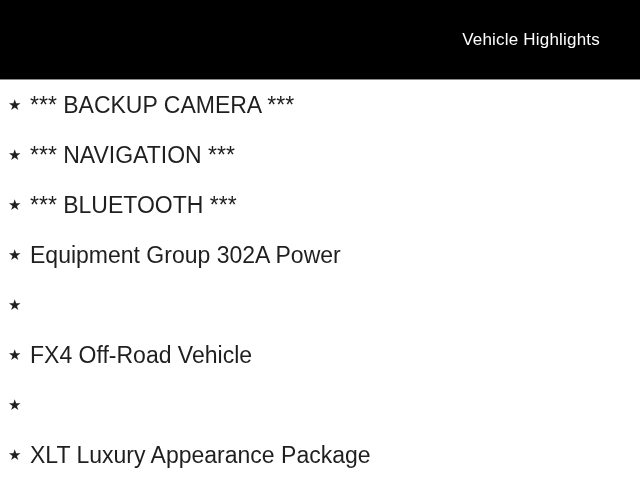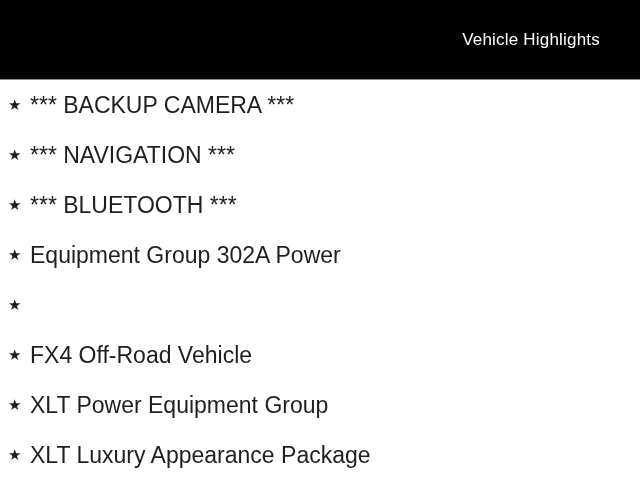--- a/index.html
+++ b/index.html
@@ -79,19 +79,18 @@
   </div>
   <div class="row">
     <span class="star">★</span>
   </div>
   <div class="row">
     <span class="star">★</span>
     <span class="label">FX4 Off-Road Vehicle</span>
   </div>
   <div class="row">
     <span class="star">★</span>
-    <span class="label">XLT Power Equipment Group</span>
   </div>
   <div class="row">
     <span class="star">★</span>
     <span class="label">XLT Luxury Appearance Package</span>
   </div>
 </div>
 
 </body></html>

